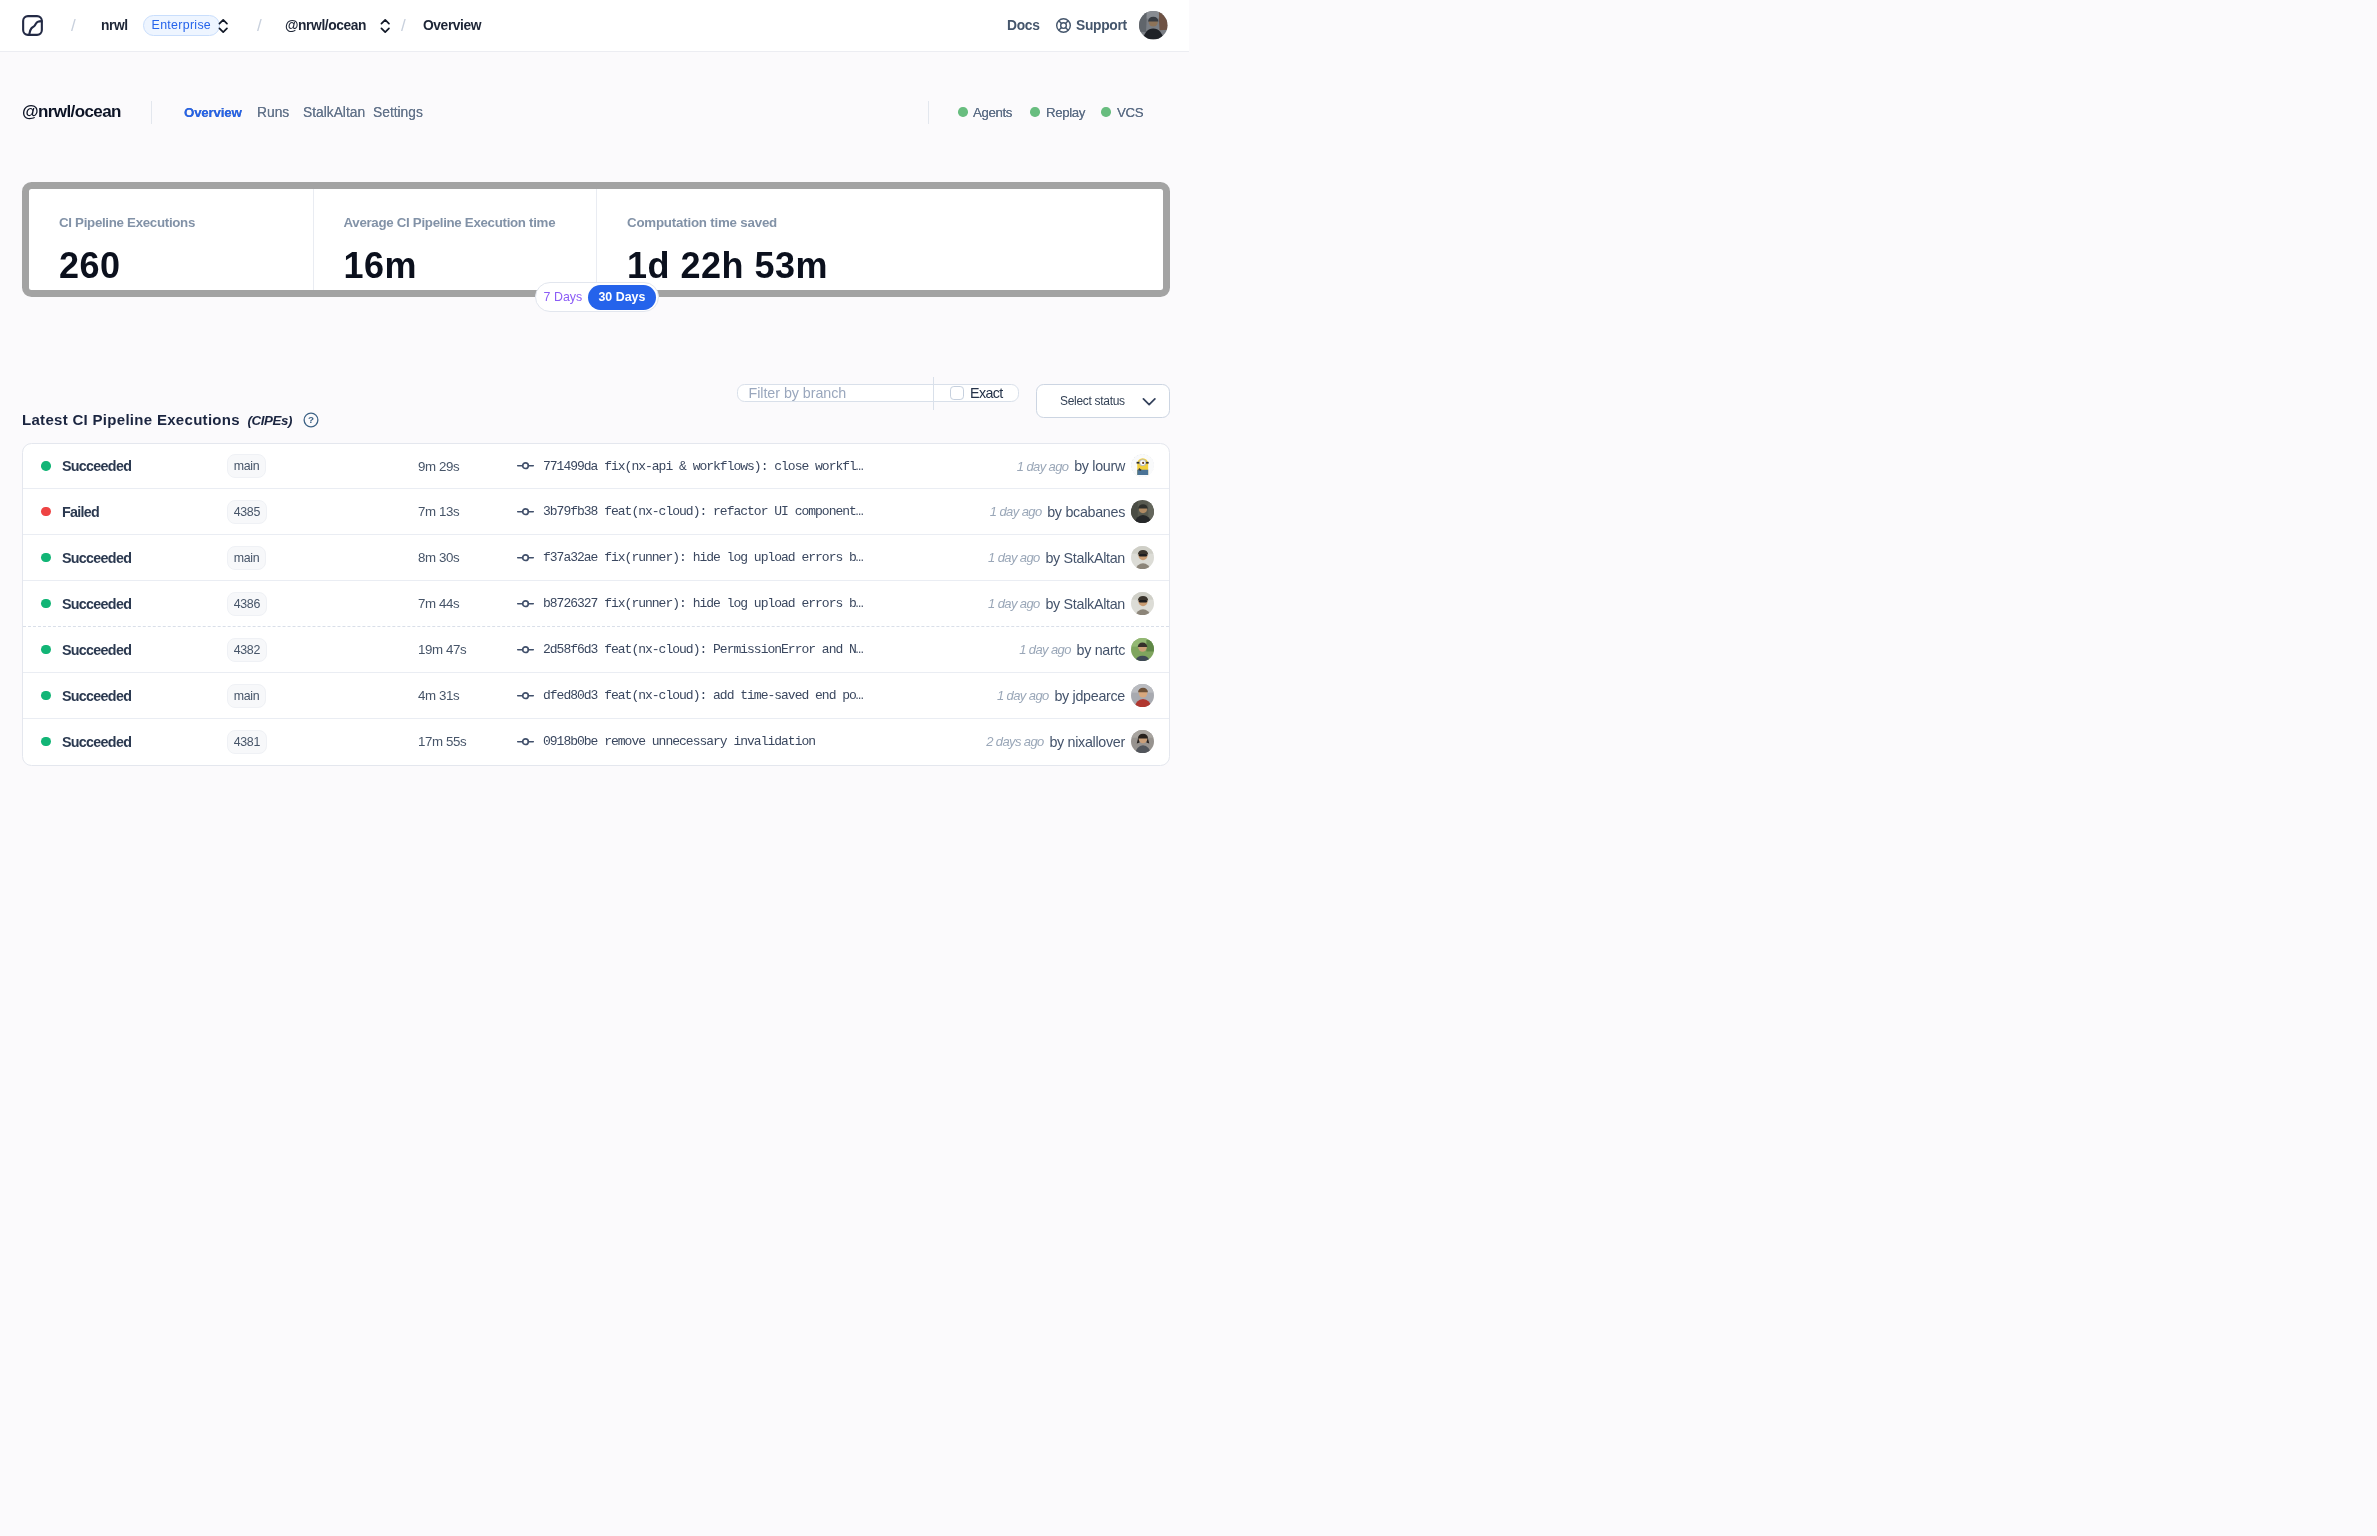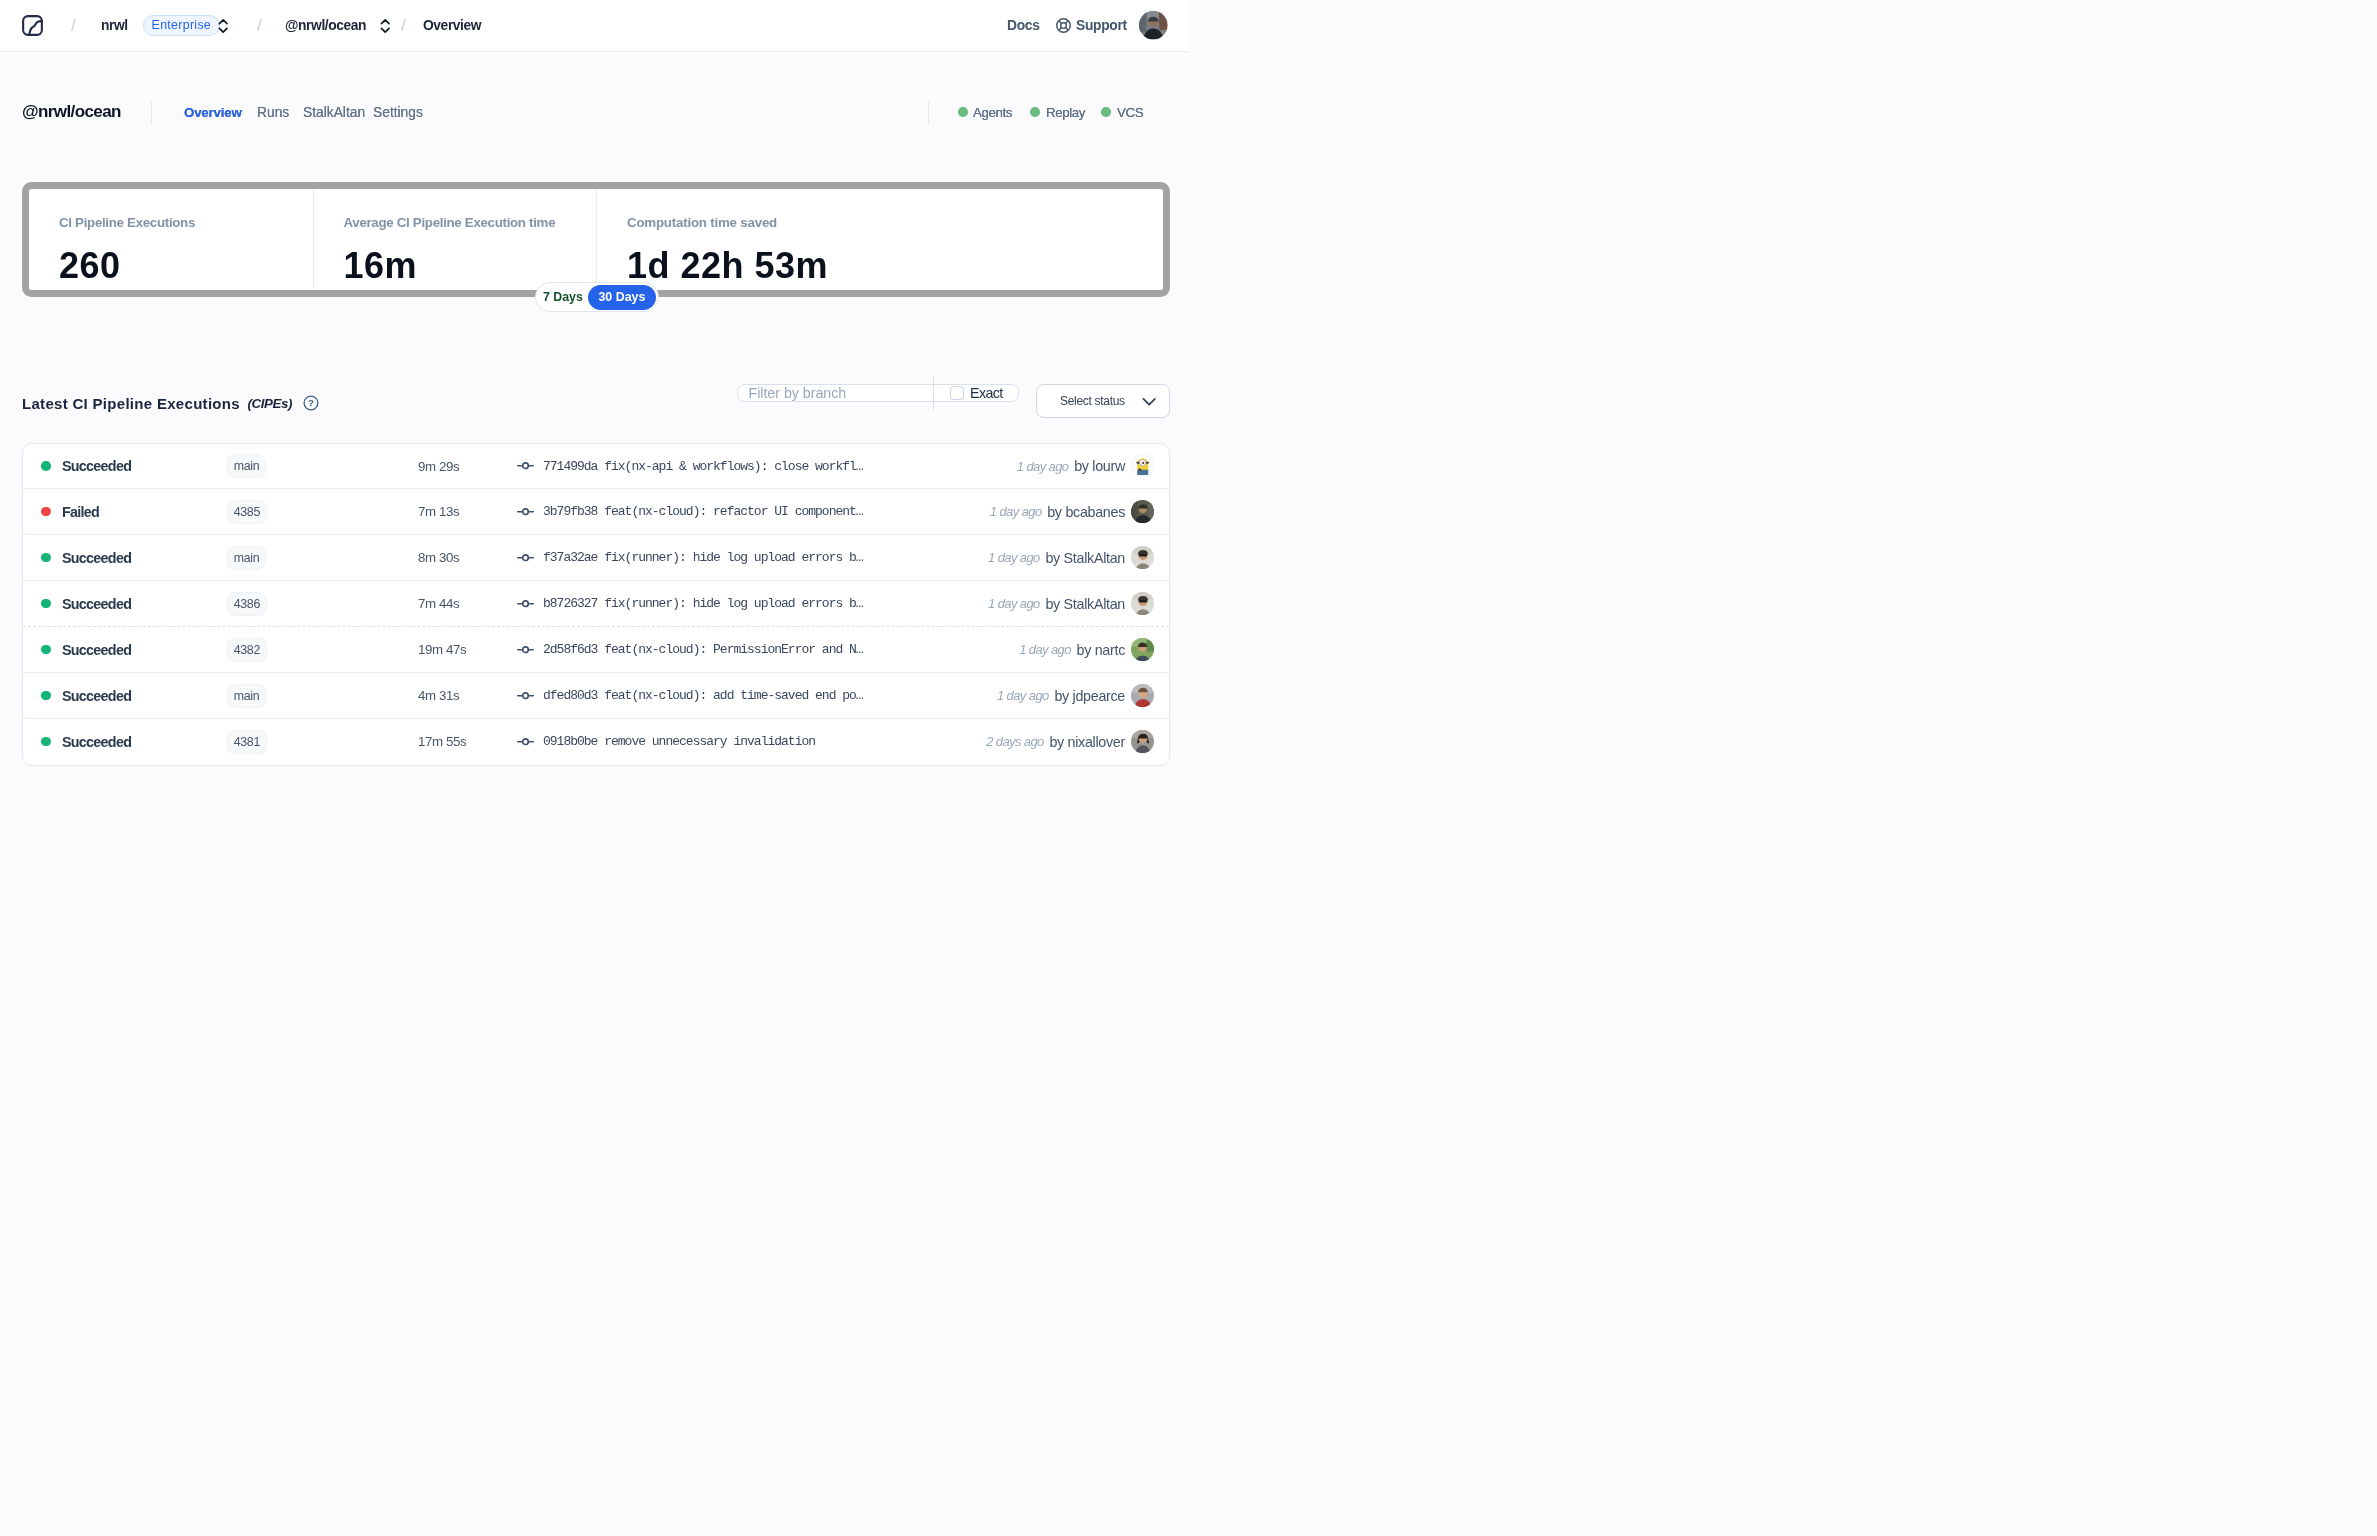--- a/index.html
+++ b/index.html
@@ -21,25 +21,25 @@
 .sdot{width:9.5px;height:9.5px;border-radius:50%;background:#68bd7f;display:inline-block}
 .slabel{font-size:13.3px;color:#5d6e86;font-weight:400;letter-spacing:-0.4px;text-shadow:0 0 0.4px #5d6e86}
 
 #stats{position:absolute;top:182px;left:22px;width:1148px;height:115px;background:#fff;border:7px solid #a3a3a3;border-radius:9.5px;display:flex}
 .scol{width:25%;padding:26px 0 0 30px}
 .scol+.scol{border-left:1px solid #e9ecf2}
 .slab{font-size:13.3px;font-weight:700;color:#8292a7;letter-spacing:-0.3px}
 .snum{margin-top:14.7px;font-size:36px;font-weight:700;color:#0b101d;letter-spacing:0.5px}
 .spct{font-size:14.7px;font-weight:400;color:#64748b;letter-spacing:0;margin-left:7.6px}
 #toggle{position:absolute;top:282px;left:535px;width:124px;height:30px;background:#fff;border:1px solid #e2e6ee;border-radius:15px;display:flex;align-items:center;padding:1.9px;z-index:3}
-#toggle .seg7{width:50px;text-align:center;font-size:12.4px;font-weight:700;color:#14532d}
+#toggle .seg7{width:50px;text-align:center;font-size:12.4px;font-weight:400;color:#8b5cf6}
 #toggle .seg30{width:68px;height:25px;line-height:25px;text-align:center;font-size:12.4px;font-weight:700;color:#fff;background:#2563eb;border-radius:12.4px}
 
 #lh{position:absolute;top:386px;left:0;width:1189px;height:34px}
-#lh .it{position:absolute;top:0;height:34px;display:flex;align-items:center}
+#lh .it{position:absolute;top:8px;height:34px;display:flex;align-items:flex-end}
 .h2{font-size:15px;font-weight:700;color:#1b2540;letter-spacing:0.3px}
 .cipes{font-size:13.3px;font-style:italic;font-weight:700;color:#1b2540;margin-left:7.6px;letter-spacing:-0.4px}
 #fgrp{position:absolute;top:384px;left:737px;width:282px;height:18px;background:#fff;border:1px solid #d9e0ea;border-radius:7.6px;display:flex;align-items:center}
 #fgrp .ph{padding-left:10.5px;font-size:14.3px;color:#9aa7bd;width:195px;flex:none;letter-spacing:-0.05px}
 #fgrp .sep{width:1px;height:33px;background:#d9e0ea;margin-left:0}
 #fgrp .cb{width:14.3px;height:14.3px;border:1.4px solid #c6d0de;border-radius:3.8px;background:#fff;margin-left:16px}
 #fgrp .ex{font-size:14.3px;color:#243249;margin-left:5.7px;letter-spacing:-0.6px}
 #sel{position:absolute;top:384px;left:1036px;width:134px;height:34px;background:#fff;border:1px solid #ccd5e2;border-radius:7.6px;display:flex;align-items:center}
 #sel .tx{margin-left:23px;font-size:12px;font-weight:400;color:#334155;letter-spacing:-0.3px}
 

